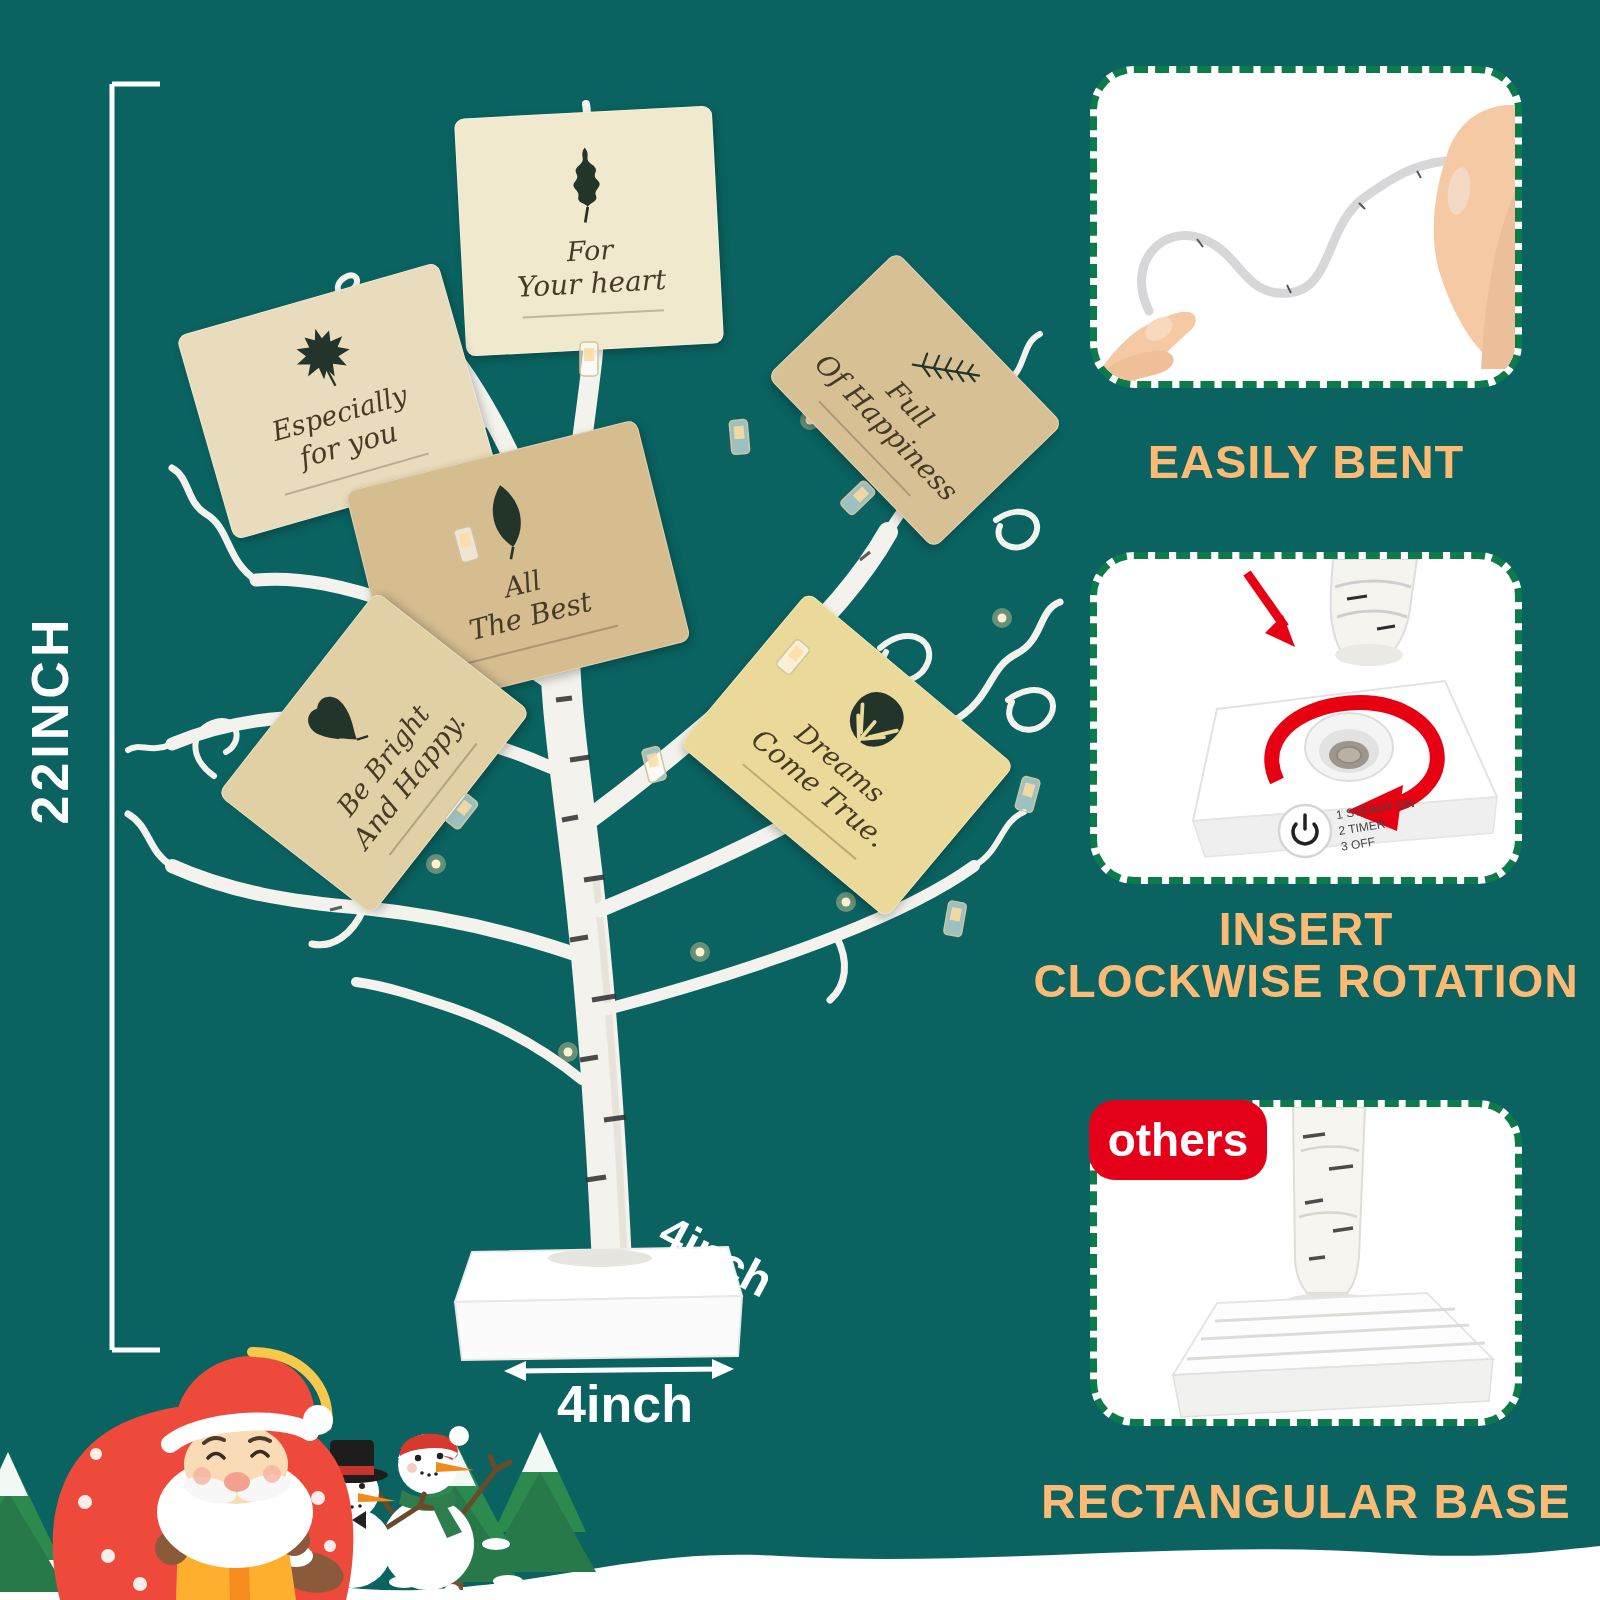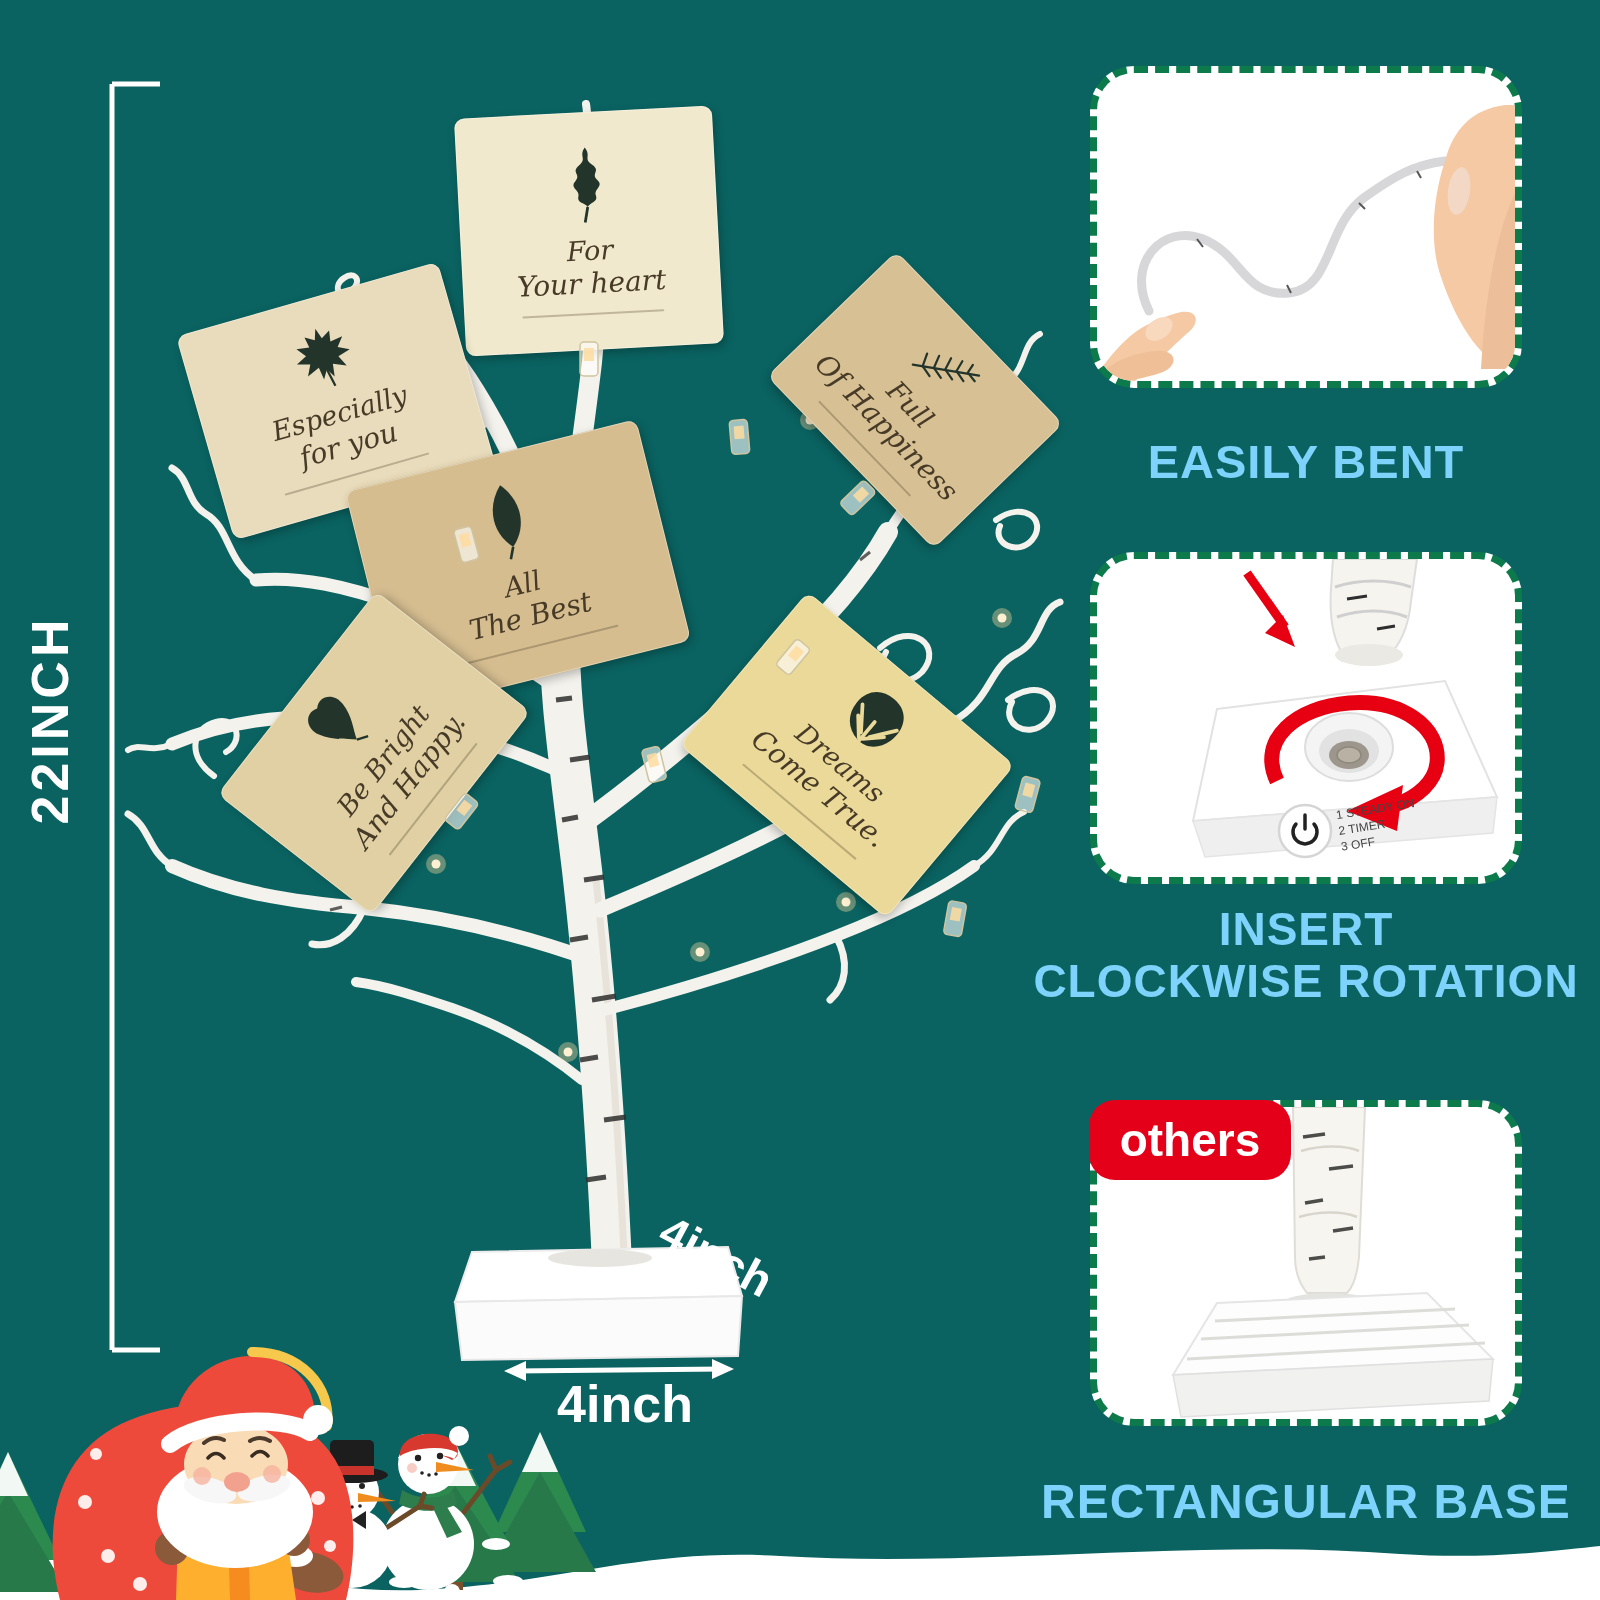--- a/index.html
+++ b/index.html
@@ -26,26 +26,26 @@
   .card-line.l1{font-size:27px;}
   .card-line.l2{font-size:28px;}
   .tinyprint{width:55%;height:2px;background:rgba(60,50,30,.28);margin-top:12px;border-radius:1px;}
 
   
   .panel{position:absolute;left:1090px;width:432px;background:#ffffff;
          border:7px dashed #0d7a4c;border-radius:44px;box-sizing:border-box;overflow:hidden;}
   .panel-1{top:66px;height:322px;}
   .panel-2{top:552px;height:332px;}
   .panel-3{top:1100px;height:326px;}
-  .caption{position:absolute;color:#7dd3fc;font-weight:800;text-align:center;
+  .caption{position:absolute;color:#fdba74;font-weight:800;text-align:center;
            letter-spacing:1px;white-space:nowrap;}
   .caption-1{left:1090px;width:432px;top:434px;font-size:47px;}
   .caption-2{left:1006px;width:600px;top:903px;font-size:46px;line-height:52px;}
   .caption-3{left:1020px;width:572px;top:1474px;font-size:48px;}
-  .badge{position:absolute;left:1089px;top:1100px;width:202px;height:80px;background:#e50019;
+  .badge{position:absolute;left:1089px;top:1100px;width:178px;height:80px;background:#e50019;
          border-radius:26px;color:#fff;font-weight:800;font-size:46px;display:flex;
          align-items:center;justify-content:center;z-index:6;}
 </style>
 </head>
 <body>
 
 <div class="stage">
 
   <svg class="abs" style="left:0;top:0" width="1600" height="1600" viewBox="0 0 1600 1600">
 

